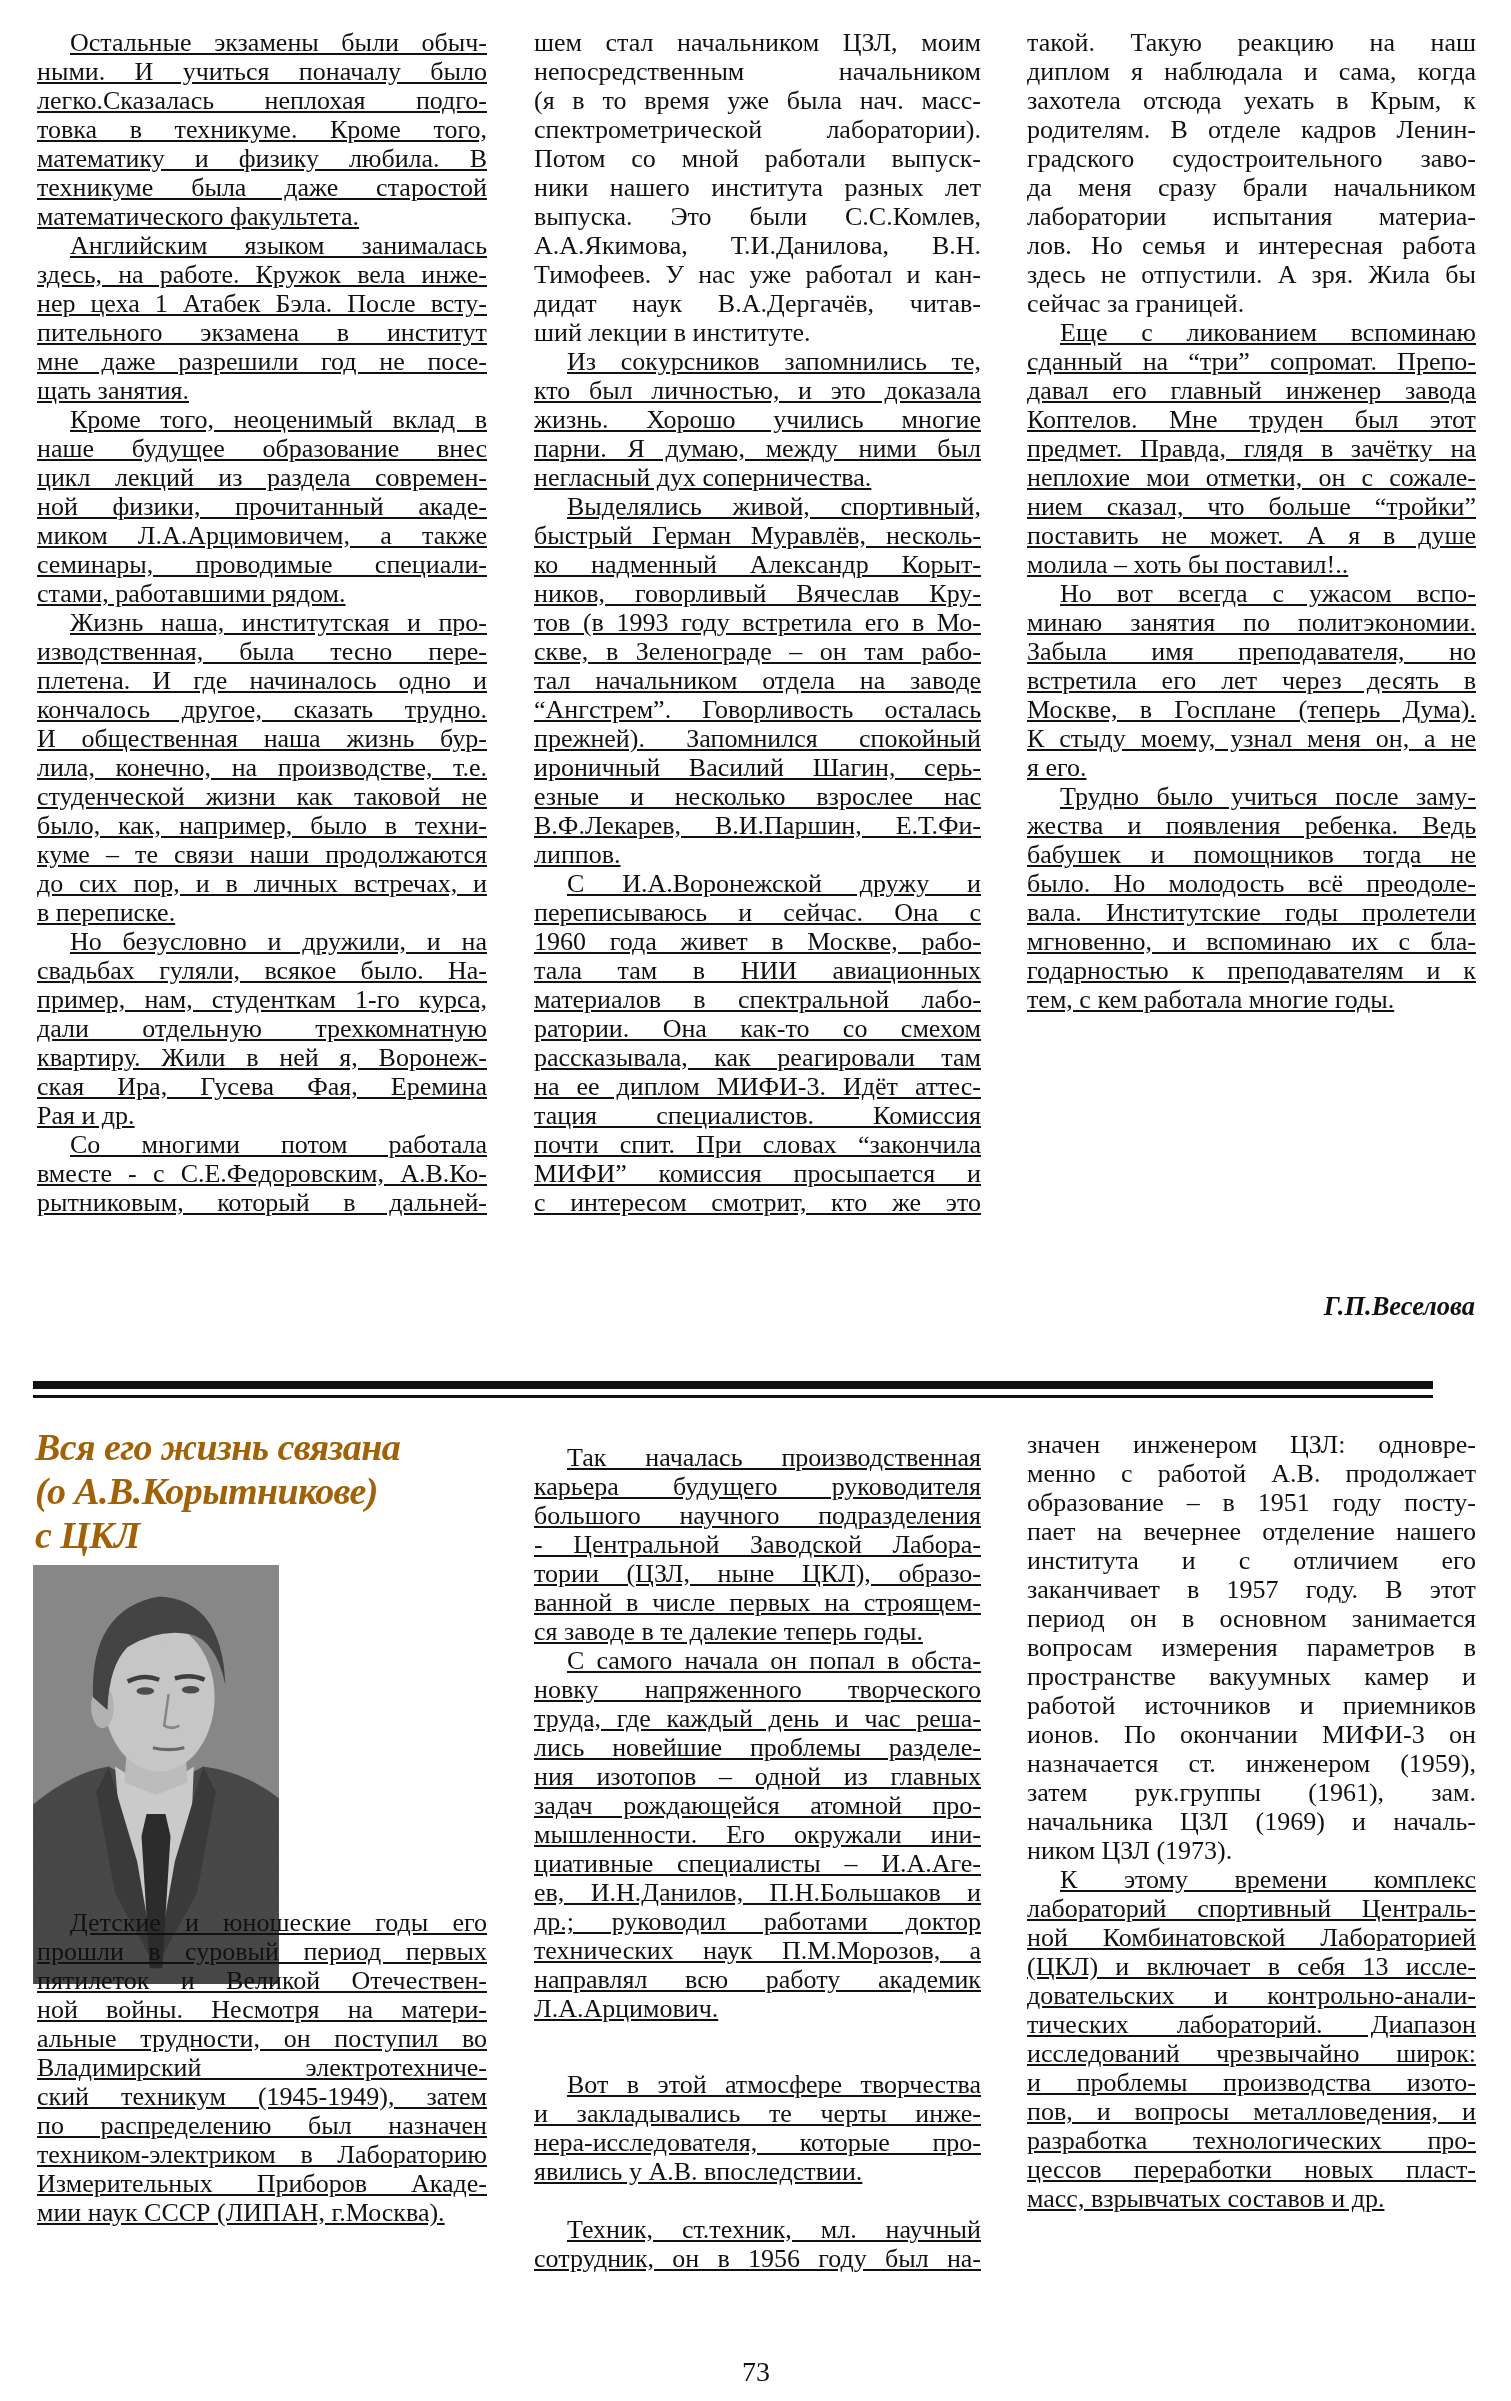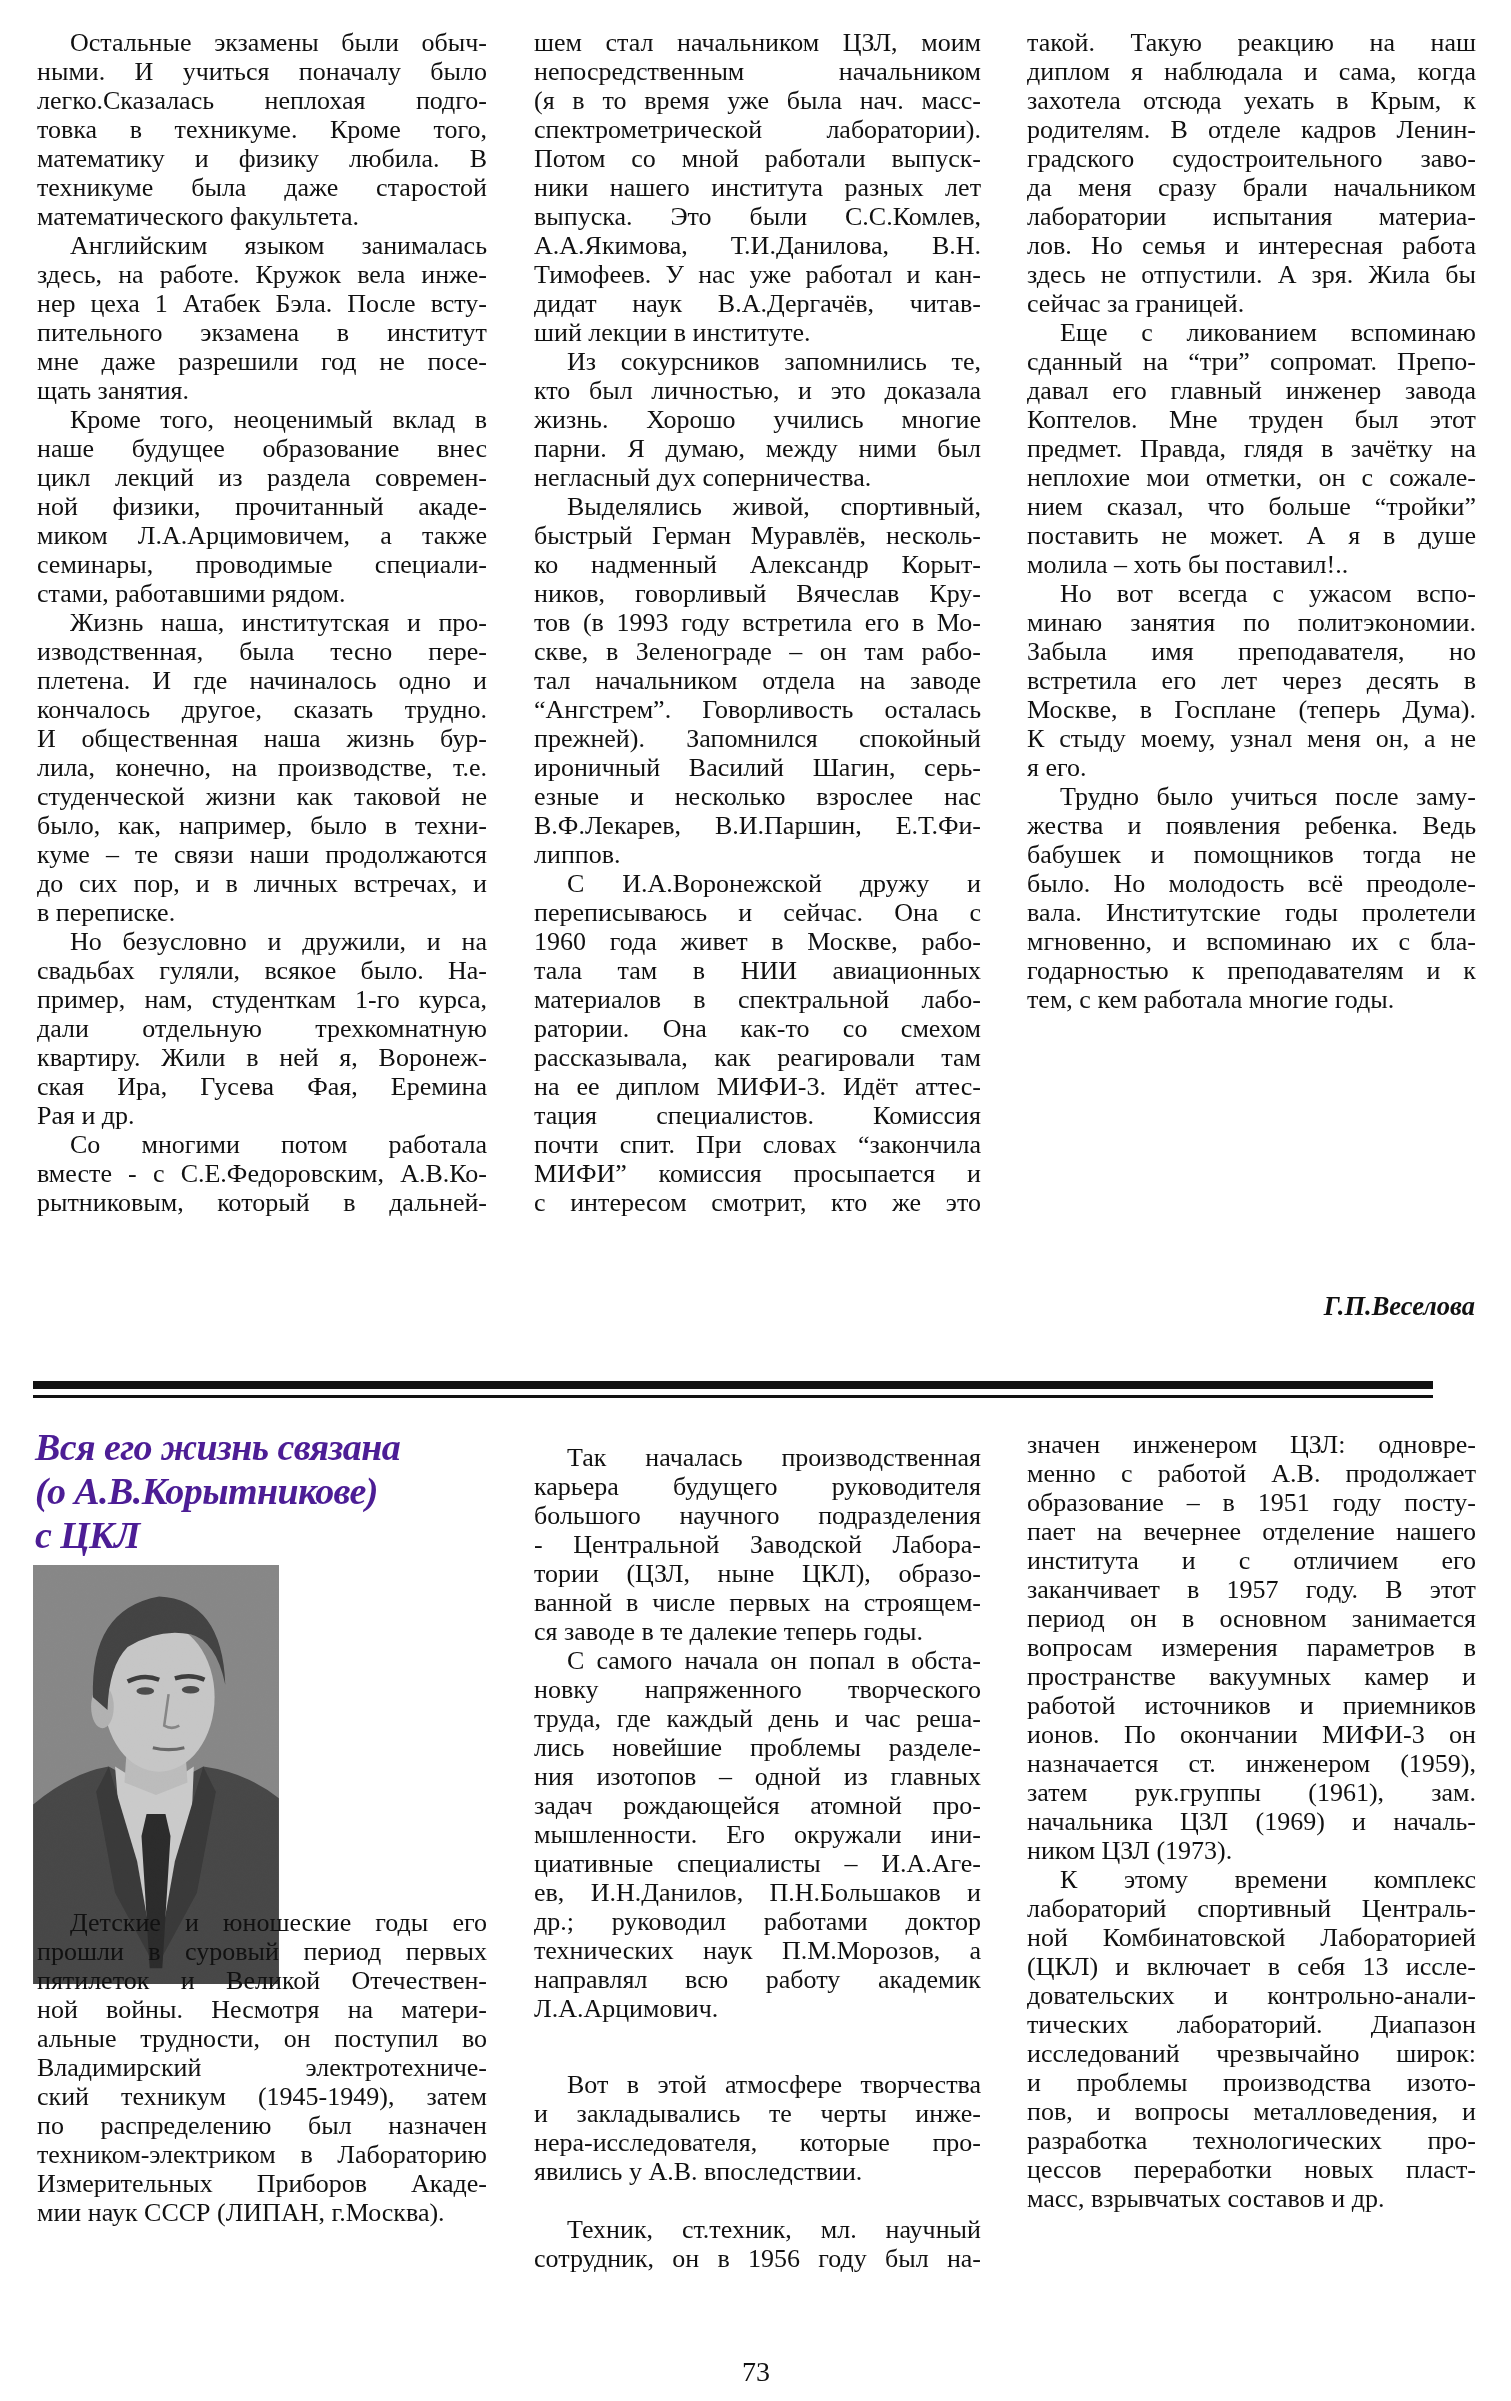--- a/index.html
+++ b/index.html
@@ -8,35 +8,35 @@
   .col {
     position: absolute;
     font-family: "Liberation Serif", "DejaVu Serif", serif;
     font-size: 26px;
     line-height: 29px;
     color: #111;
     text-align: justify;
     hyphens: manual;
   }
   .col p { margin: 0; text-indent: 0; }
-  .col p.indent { text-indent: 33px; }
+  .col p.indent { text-indent: 33px; text-decoration: underline; }
   .col p .ln { display: block; text-align: justify; text-align-last: justify; white-space: nowrap; }
   .col p .ln.last { text-align-last: left; }
   .sig {
     position: absolute;
     font-family: "Liberation Serif", "DejaVu Serif", serif;
     font-style: italic; font-weight: bold;
     font-size: 26.5px; color: #111; text-align: right;
   }
   .rule { position: absolute; background: #111; }
   .heading {
     position: absolute;
     font-family: "Liberation Serif", "DejaVu Serif", serif;
     font-style: italic; font-weight: bold;
-    font-size: 38px; line-height: 44px; color: #4c1d95;
+    font-size: 38px; line-height: 44px; color: #a16207;
     letter-spacing: -0.6px;
   }
   .heading span { display: block; }
   .photo {
     position: absolute;
     background: #8c8c8c;
     overflow: hidden;
   }
   .pagenum {
     position: absolute;

